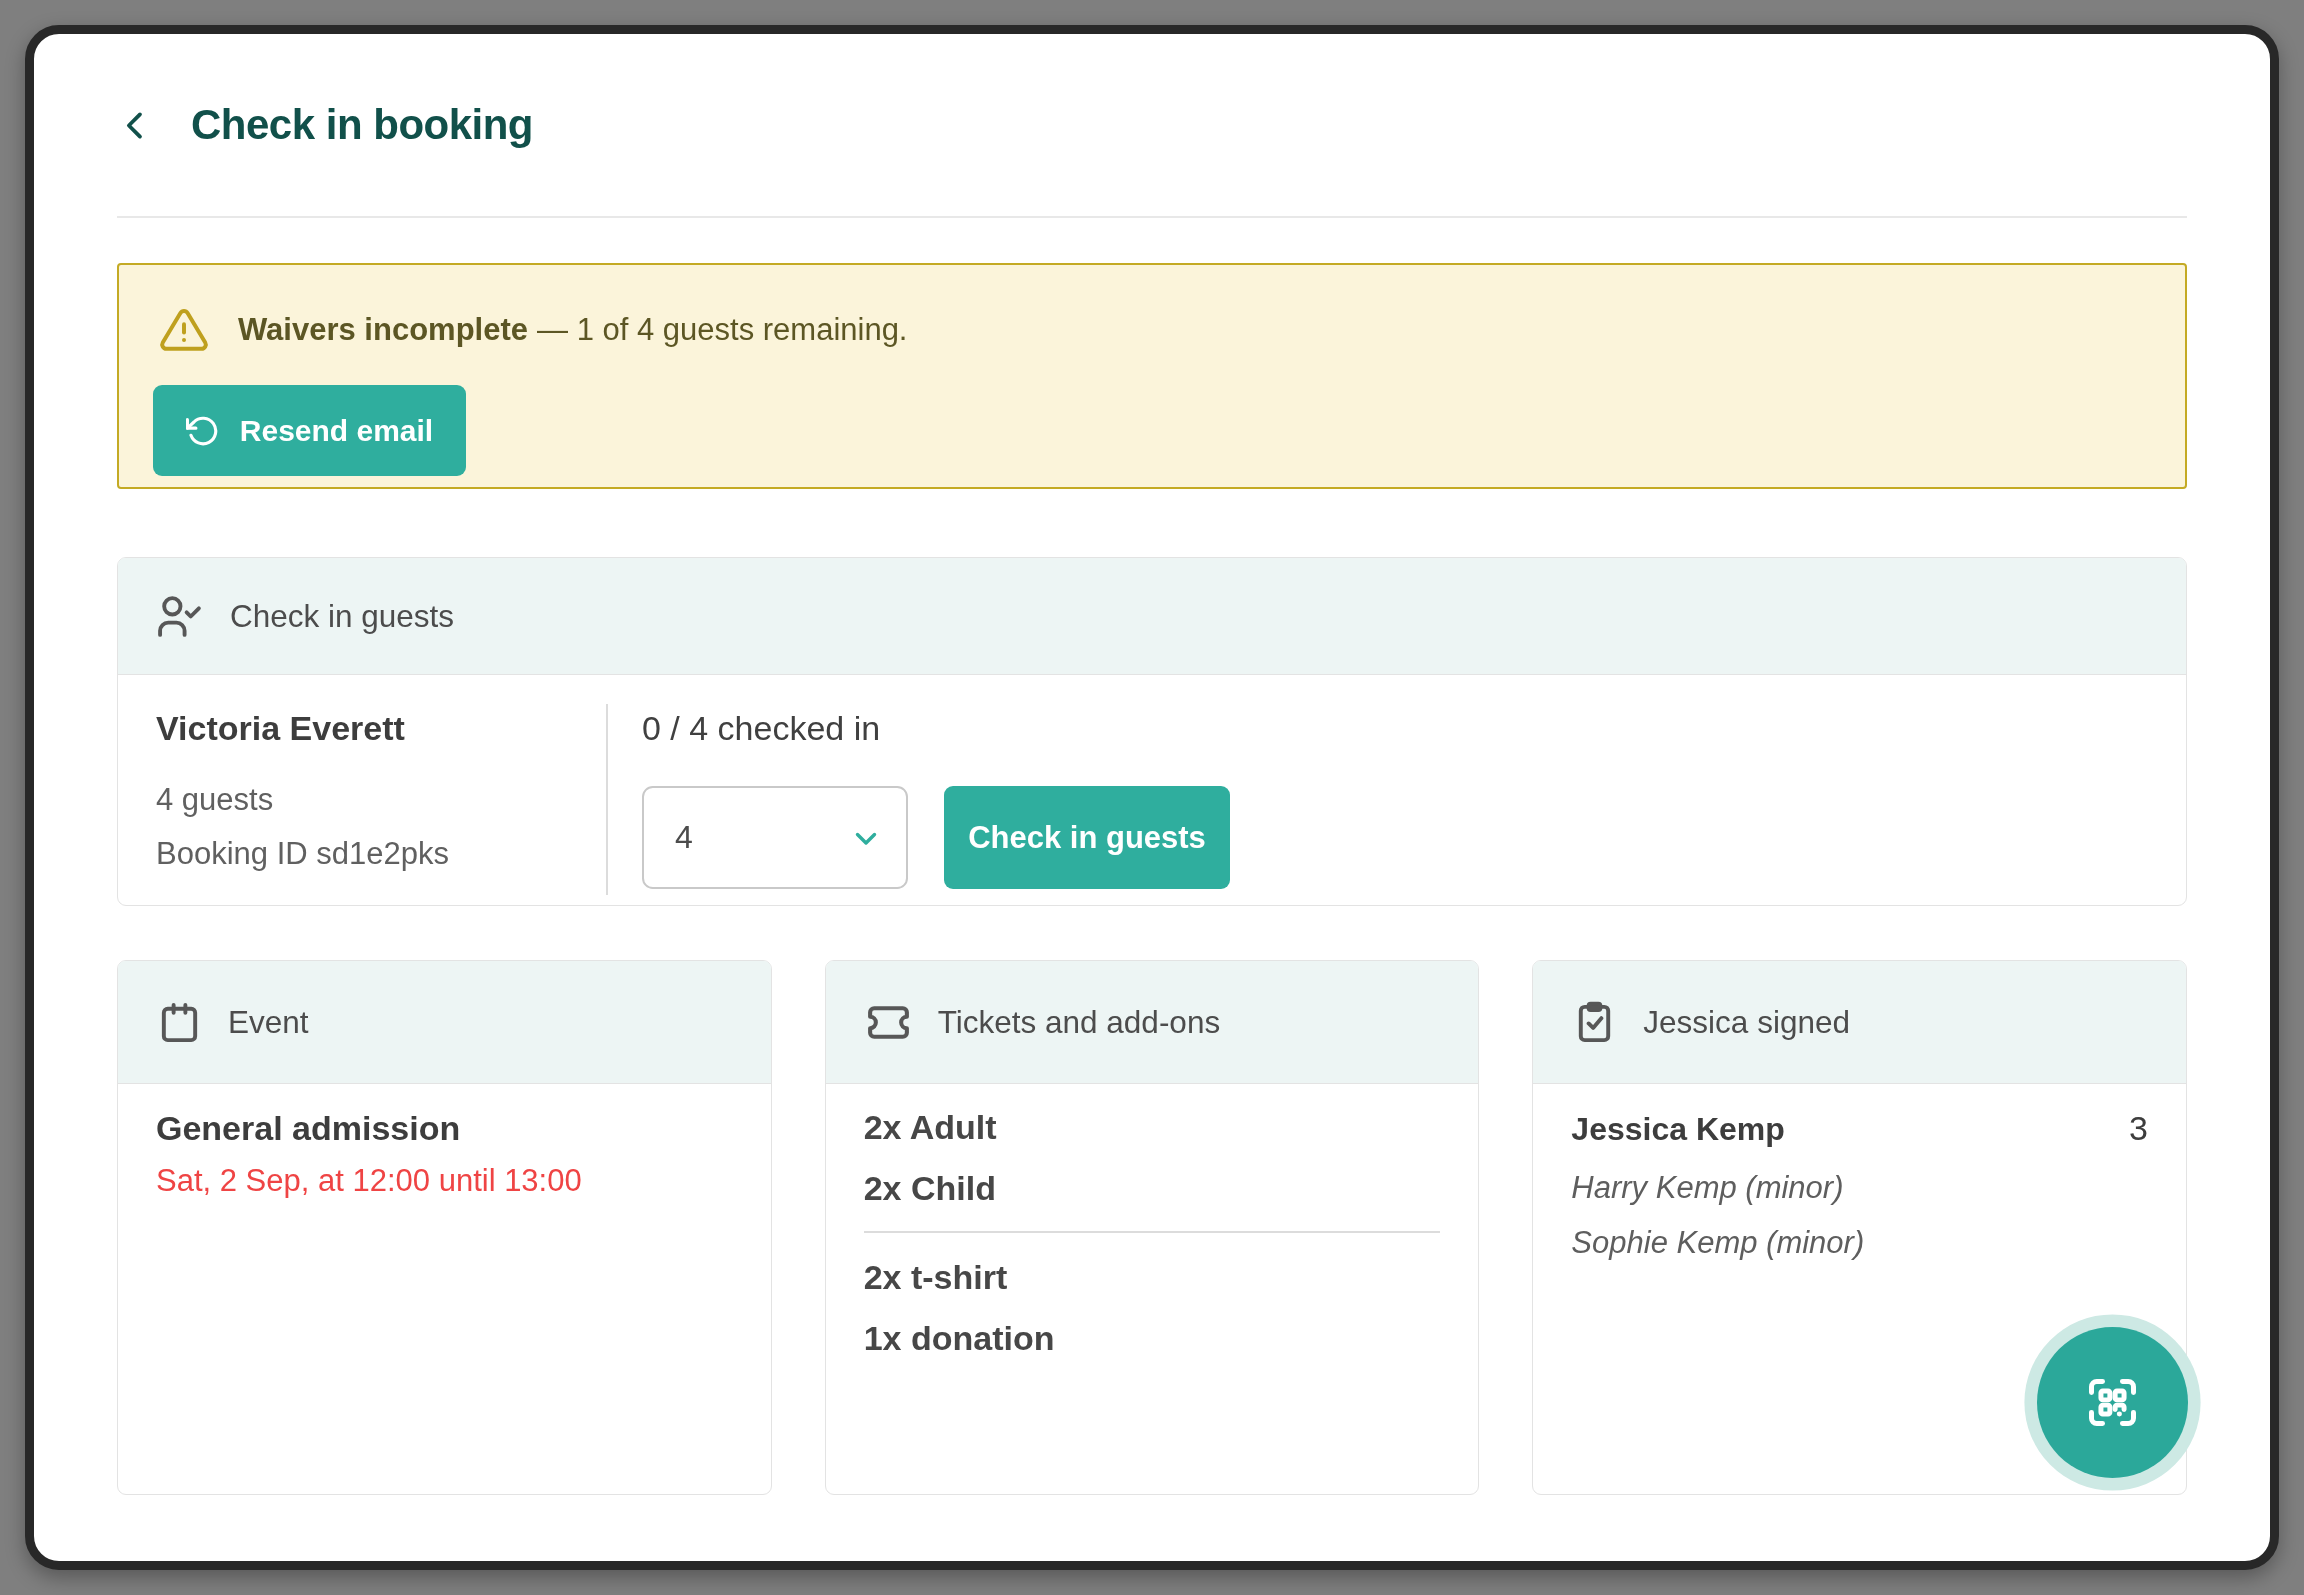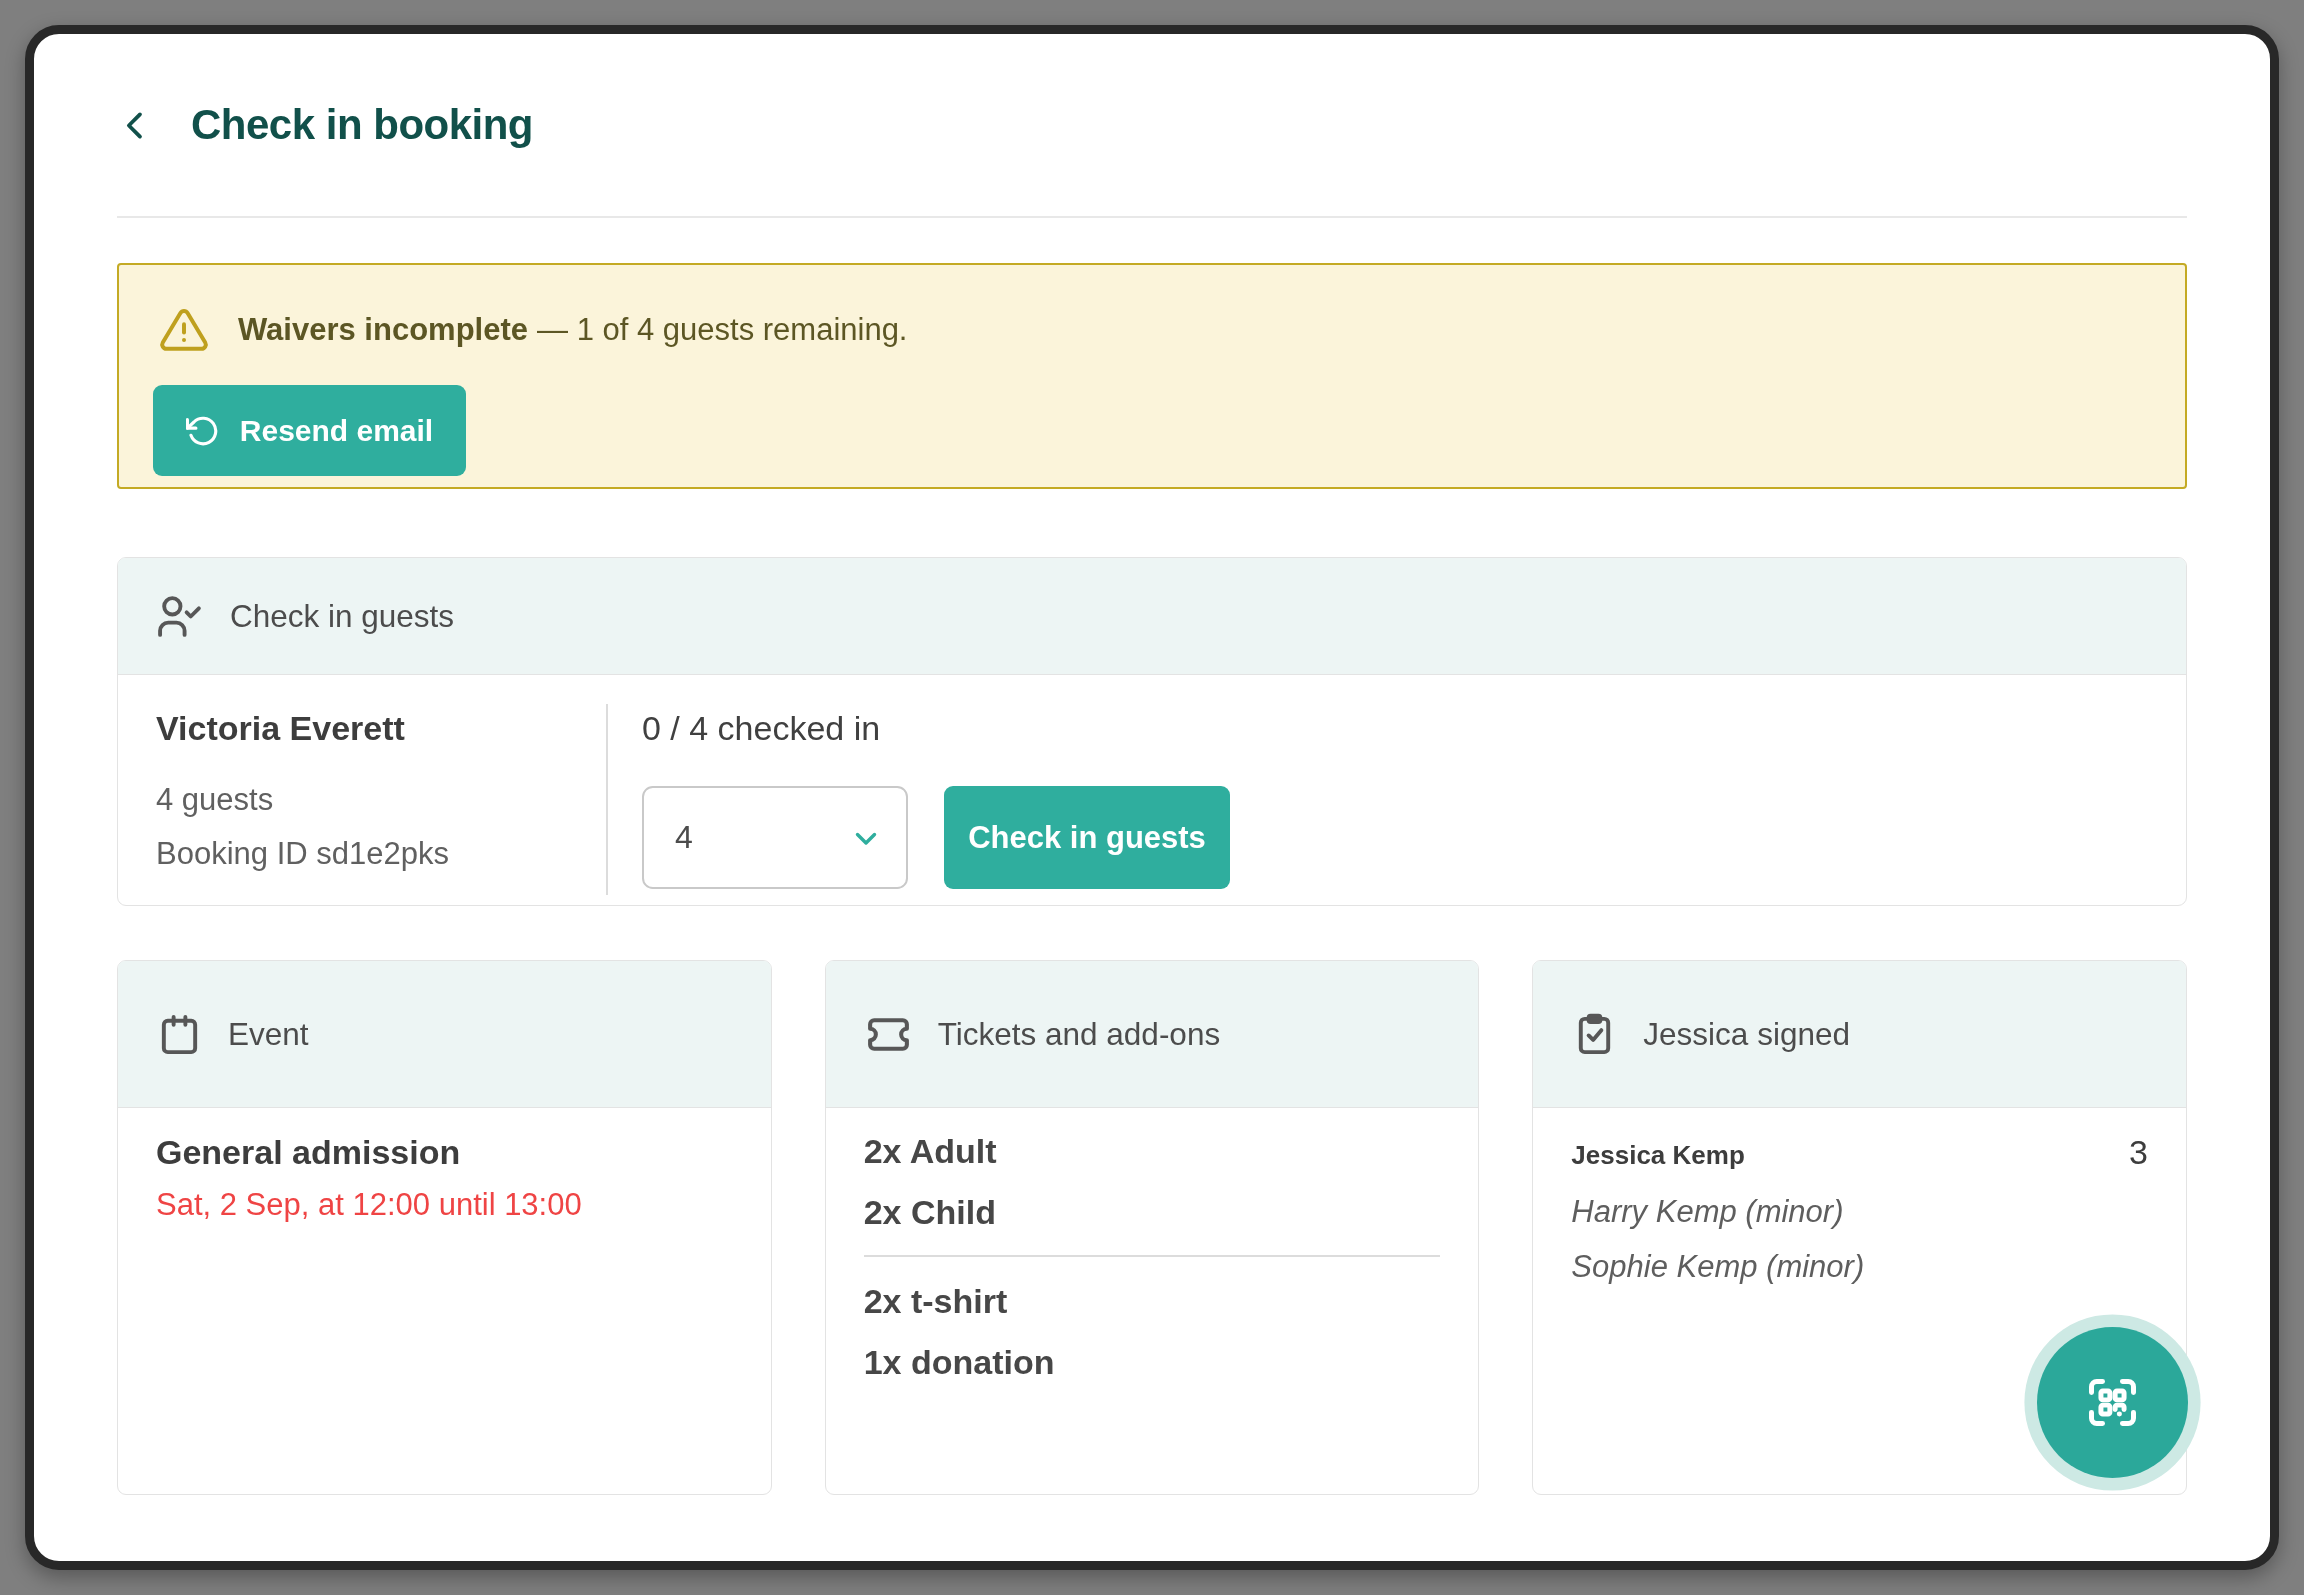--- a/index.html
+++ b/index.html
@@ -95,33 +95,33 @@
   .cards {
     position:absolute; left:83px; right:83px; top:926px; height:535px;
     display:flex; gap:53px;
   }
   .card {
     flex:1 1 0; background:#fff;
     border:1.8px solid #e3e3e3; border-radius:9px;
     position:relative;
   }
   .card-header {
-    height:147px; background:#edf5f4;
+    height:123px; background:#edf5f4;
     border-bottom:1.8px solid #e3e3e3;
     border-radius:7.2px 7.2px 0 0;
     display:flex; align-items:center; gap:25px; padding-left:38px;
   }
   .card-body { padding:21.6px 38px 0 38px; }
   .ev-title { font-size:34px; font-weight:700; color:#3d3d3d; margin-top:3.6px; }
   .ev-time { font-size:31px; color:#ef4444; margin-top:15px; }
   .tk-row { font-size:34px; font-weight:700; color:#474747; line-height:43px; }
   .tk-row + .tk-row { margin-top:18px; }
   .tk-divider { height:1.8px; background:#dcdcdc; margin:21.6px 0 23.4px 0; }
   .wv-row { display:flex; justify-content:space-between; align-items:baseline; margin-top:3.6px; }
-  .wv-name { font-size:26px; font-weight:700; color:#3d3d3d; }
+  .wv-name { font-size:32px; font-weight:700; color:#3d3d3d; }
   .wv-count { font-size:34px; color:#3d3d3d; }
   .wv-minor { font-size:31px; font-style:italic; color:#5e5e5e; margin-top:14.4px; line-height:40px; }
   .wv-minor.first { margin-top:20px; }
   
   .qr-btn {
     position:absolute; left:2003px; top:1293px;
     width:151px; height:151px; border-radius:50%;
     background:#2ba89a; border:none;
     box-shadow:0 0 0 12.6px #cde9e4;
     display:flex; align-items:center; justify-content:center;

